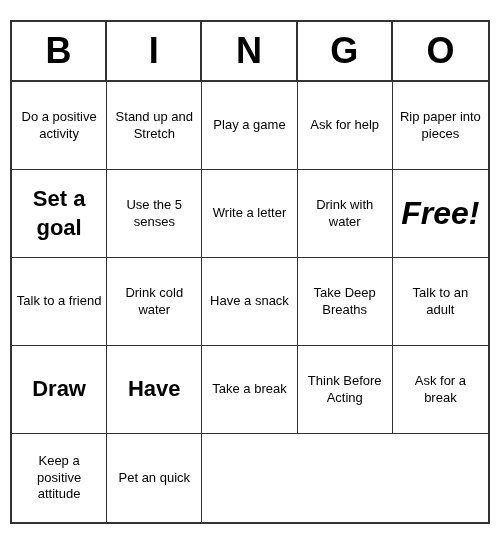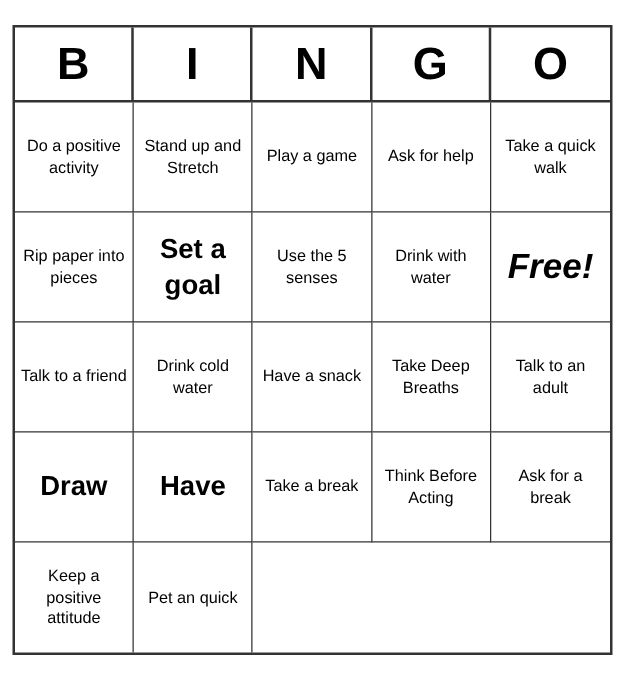--- a/index.html
+++ b/index.html
@@ -52,45 +52,45 @@
       border-right: none;
     }
     .bingo-cell:nth-child(n+21) {
       border-bottom: none;
     }
     .bingo-cell.large-text {
       font-size: 22px;
       font-weight: bold;
     }
     .bingo-cell.free {
-      font-size: 28px;
+      font-size: 32px;
       font-weight: bold;
       font-style: italic;
     }
   </style>
 </head>
 <body>
 
 <div class="bingo-card">
   <div class="bingo-header">
   <div class="bingo-header-cell">B</div>
       <div class="bingo-header-cell">I</div>
       <div class="bingo-header-cell">N</div>
       <div class="bingo-header-cell">G</div>
       <div class="bingo-header-cell">O</div>
     </div>
   <div class="bingo-grid">
   <div class="bingo-cell">Do a positive activity</div>
       <div class="bingo-cell">Stand up and Stretch</div>
       <div class="bingo-cell">Play a game</div>
       <div class="bingo-cell">Ask for help</div>
-      <div class="bingo-cell">Take a quick walk</div>
       <div class="bingo-cell" style="font-size: 13px;">Rip paper into pieces</div>
       <div class="bingo-cell large-text">Set a goal</div>
       <div class="bingo-cell">Use the 5 senses</div>
+      <div class="bingo-cell">Write a letter</div>
       <div class="bingo-cell">Drink with water</div>
       <div class="bingo-cell free">Free!</div>
       <div class="bingo-cell">Talk to a friend</div>
       <div class="bingo-cell">Drink cold water</div>
       <div class="bingo-cell">Have a snack</div>
       <div class="bingo-cell">Take Deep Breaths</div>
       <div class="bingo-cell">Talk to an adult</div>
       <div class="bingo-cell large-text">Draw</div>
       <div class="bingo-cell large-text">Have</div>
       <div class="bingo-cell">Take a break</div>

